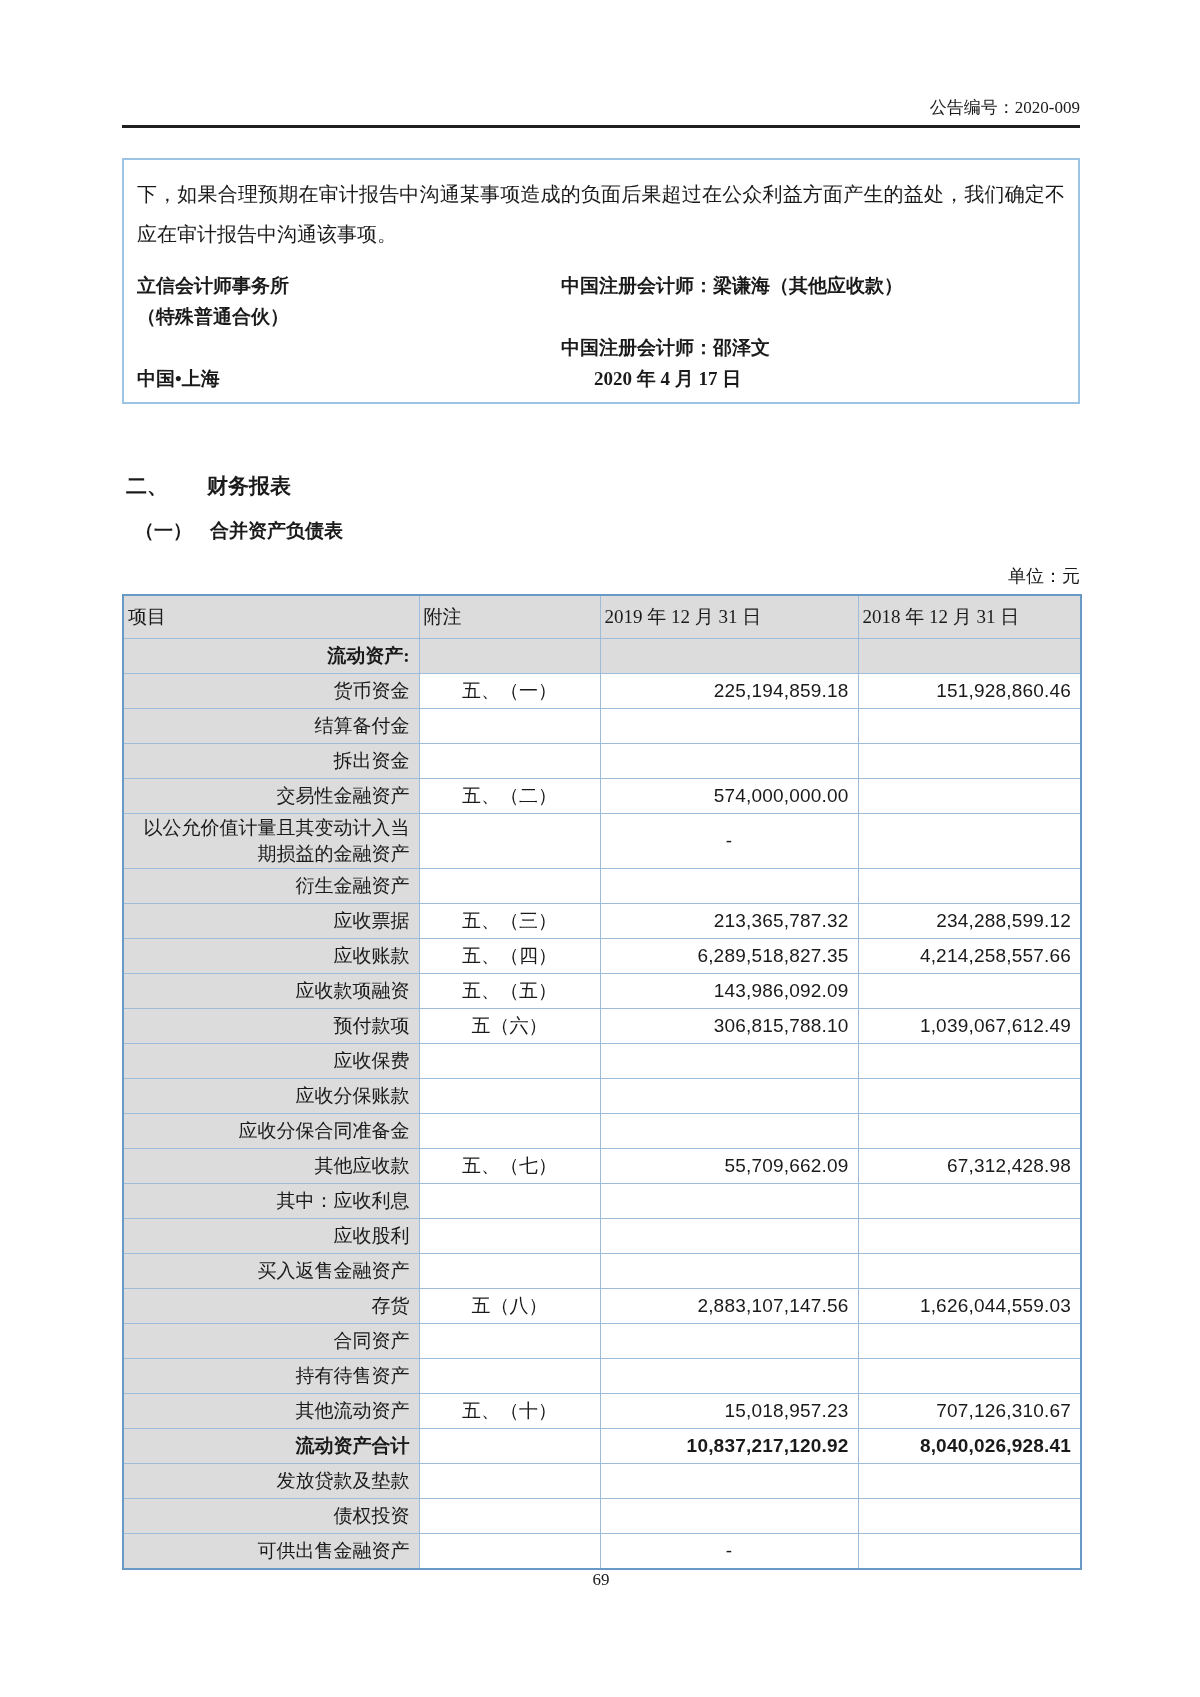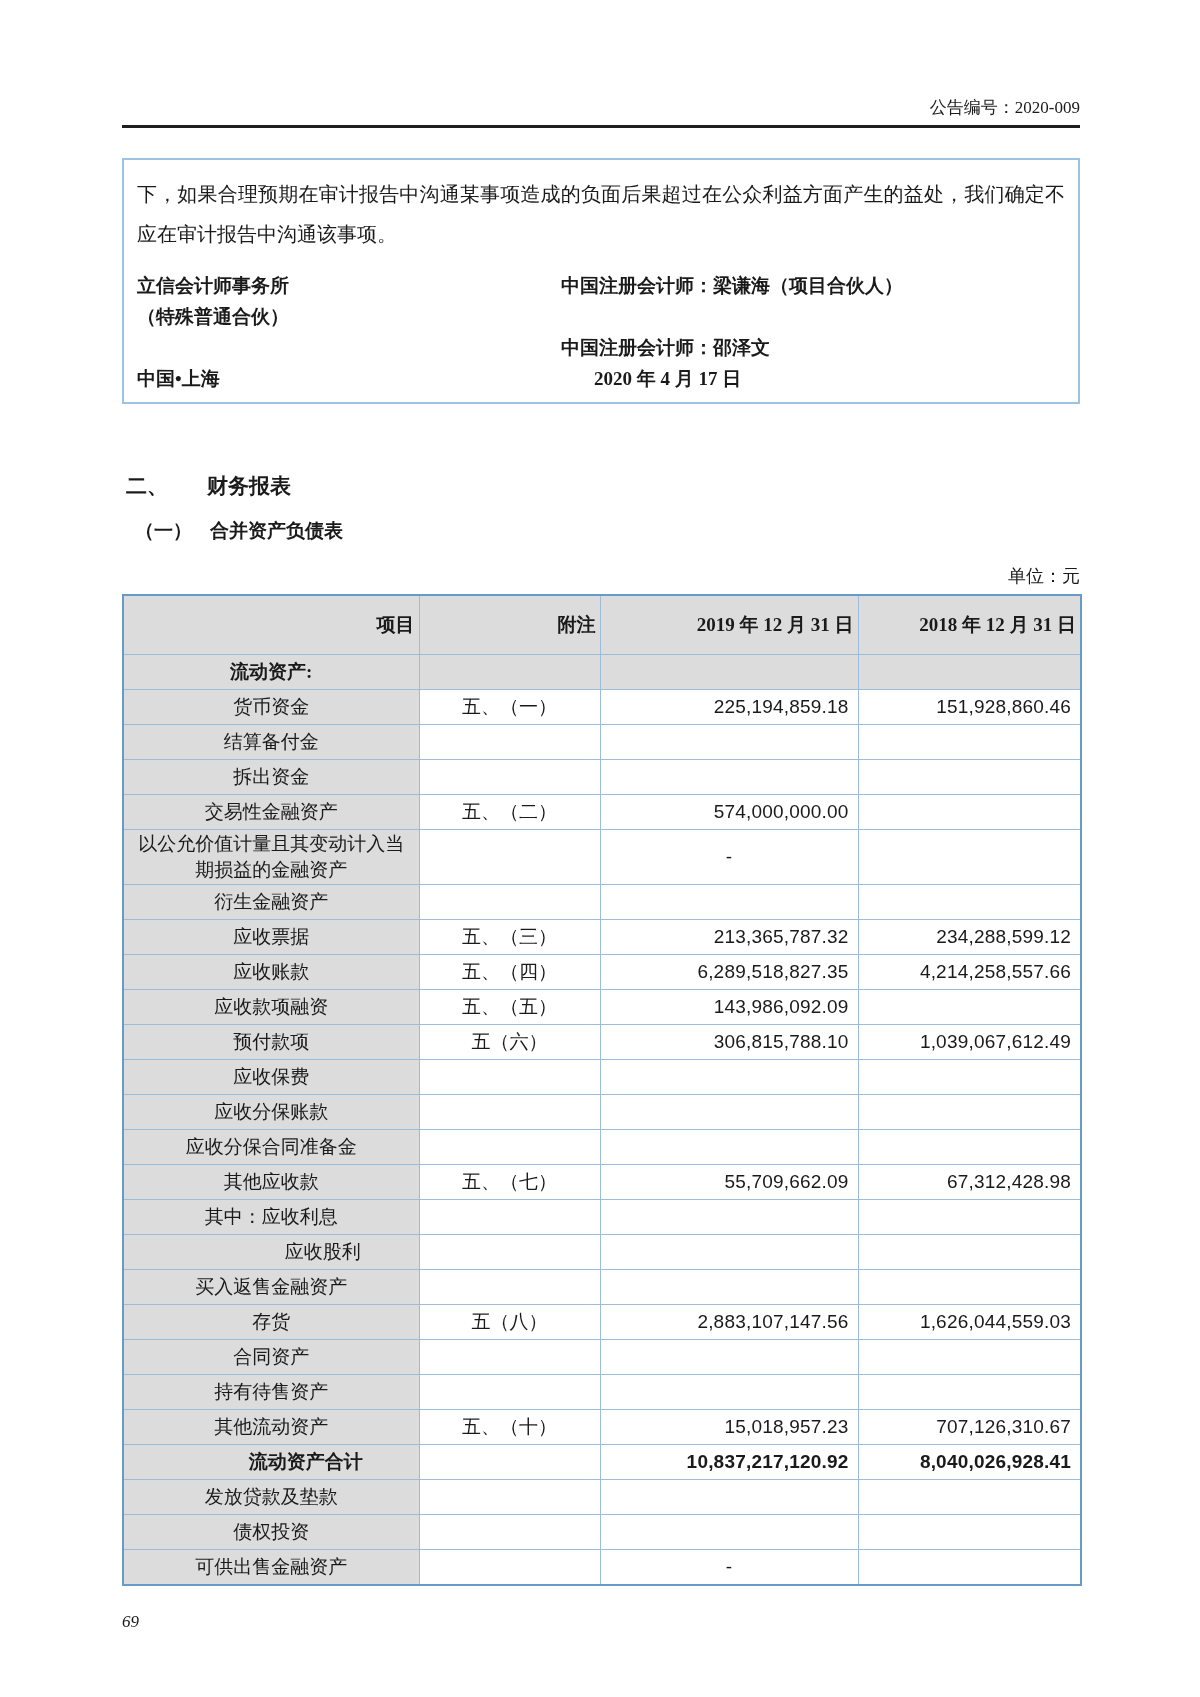--- a/index.html
+++ b/index.html
@@ -30,52 +30,52 @@
   .subsection-heading .sub-num{display:inline-block;width:75px;margin-left:13px;}
   .unit-label{margin-top:24px;text-align:right;font-size:18px;line-height:20px;}
   table.balance-sheet{
     margin-top:8px;border-collapse:collapse;width:958px;table-layout:fixed;
     border:2px solid #679ac4;
   }
   .balance-sheet th,.balance-sheet td{
     border:1px solid #9cbdda;overflow:hidden;
   }
   .balance-sheet th{
-    background:#dcdcdc;height:34px;font-size:19px;font-weight:bold;text-align:right;
-    padding:12px 4px;
+    background:#dcdcdc;height:34px;font-size:19px;font-weight:normal;text-align:left;
+    padding:4px 4px;
   }
   .balance-sheet td{
     height:32px;font-size:19px;padding:1px 9px;line-height:26px;
   }
-  .c-label{background:#dcdcdc;text-align:center;}
+  .c-label{background:#dcdcdc;text-align:right;}
   .c-note{text-align:center;font-size:18px;}
   .c-val{
     text-align:right;font-family:"Liberation Sans","DejaVu Sans",sans-serif;
     font-size:18px;letter-spacing:0.2px;
   }
   .c-val.dash{text-align:center;}
   .row-section td{background:#dcdcdc;font-weight:bold;}
   .row-total .c-label{font-weight:bold;padding-left:78px;}
   .row-total .c-val{font-weight:bold;}
   .indent .c-label{padding-left:112px;}
-  .page-number{margin-top:26px;font-size:17px;line-height:20px;font-style:italic;}
+  .page-number{text-align:center;font-size:17px;line-height:20px;}
 </style>
 </head>
 <body>
 
 <div class="page">
 
   <div class="doc-number">公告编号：2020-009</div>
   <div class="header-rule"></div>
 
   <div class="audit-box">
     <p class="audit-paragraph">下，如果合理预期在审计报告中沟通某事项造成的负面后果超过在公众利益方面产生的益处，我们确定不应在审计报告中沟通该事项。</p>
     <div class="sig-grid">
       <div class="sig-cell">立信会计师事务所</div>
-      <div class="sig-cell">中国注册会计师：梁谦海（项目合伙人）</div>
+      <div class="sig-cell">中国注册会计师：梁谦海（其他应收款）</div>
       <div class="sig-cell">（特殊普通合伙）</div>
       <div class="sig-cell"></div>
       <div class="sig-cell"></div>
       <div class="sig-cell">中国注册会计师：邵泽文</div>
       <div class="sig-cell">中国•上海</div>
       <div class="sig-cell sig-date">2020 年 4 月 17 日</div>
     </div>
   </div>
 
   <div class="section-heading"><span class="sec-num">二、</span><span>财务报表</span></div>

